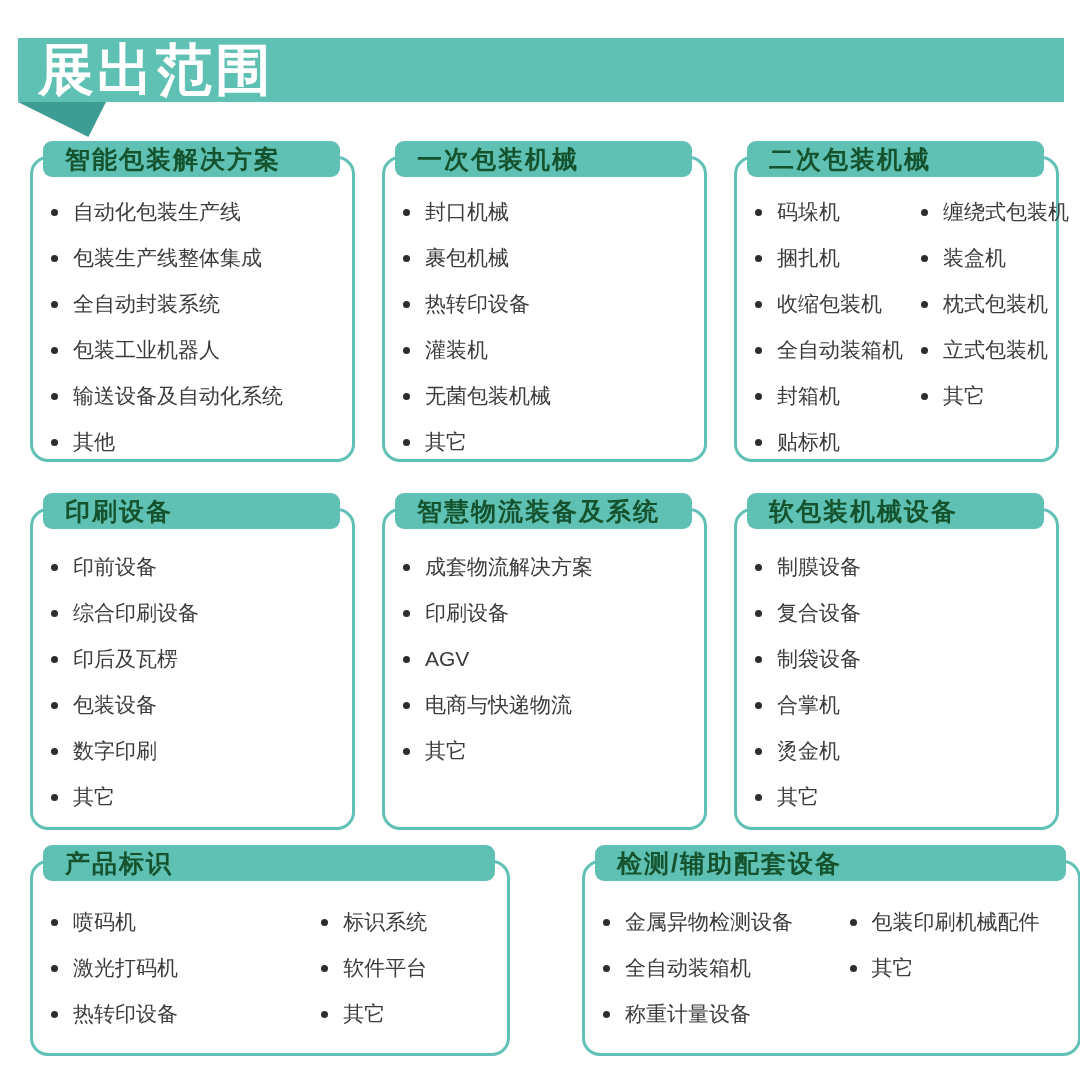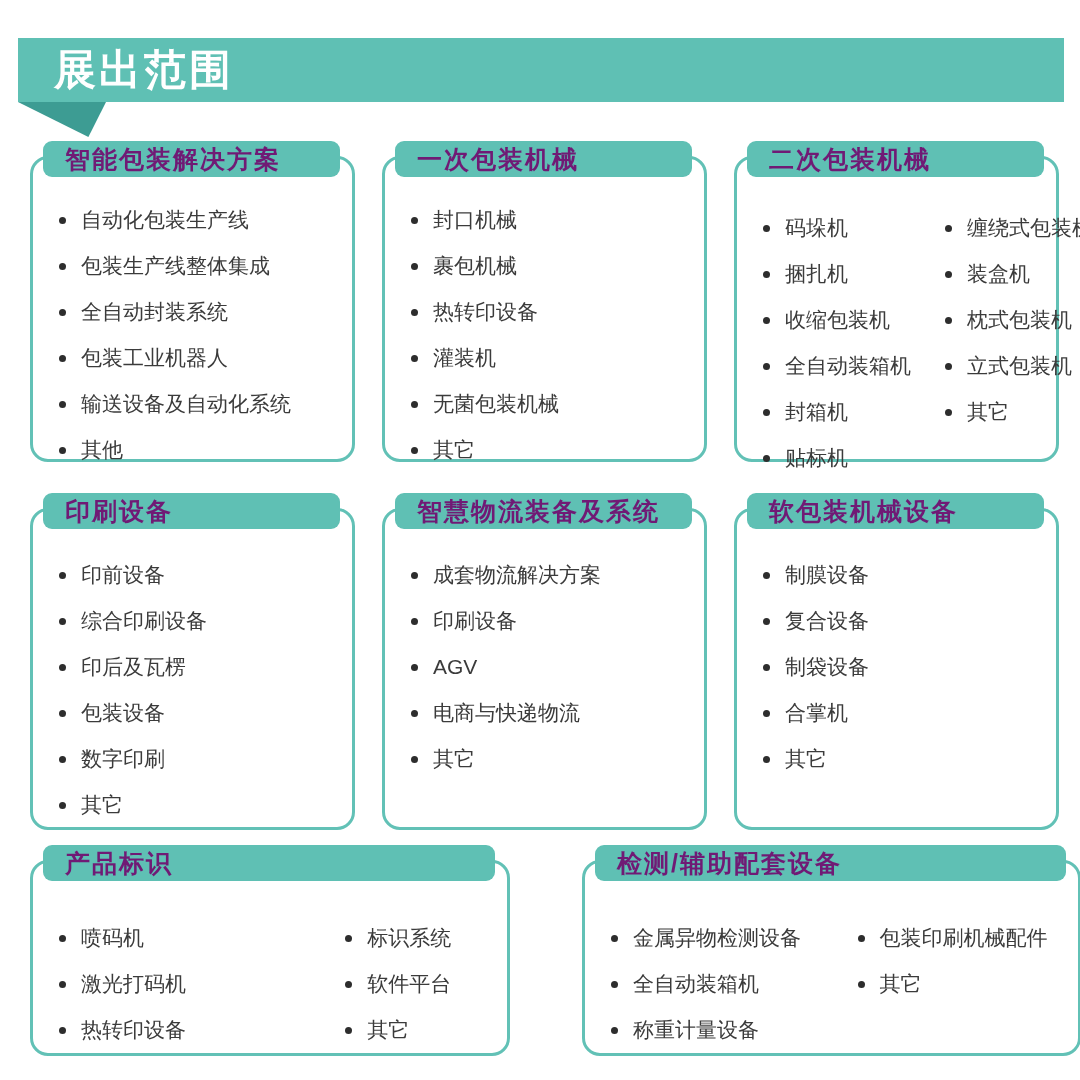--- a/index.html
+++ b/index.html
@@ -20,23 +20,23 @@
   }
   
   .banner {
     position: absolute;
     left: 18px; top: 38px;
     width: 1046px; height: 64px;
     background: var(--teal);
   }
   .banner-title {
     display: block;
-    padding-left: 36px;
+    padding-left: 20px;
     line-height: 64px;
-    font-size: 42px;
+    font-size: 56px;
     font-weight: bold;
     letter-spacing: 3px;
     color: #ffffff;
   }
   .banner-fold {
     position: absolute;
     left: 18px; top: 102px;
     width: 88px; height: 35px;
     background: var(--teal-dark);
     clip-path: polygon(0 0, 100% 0, 80% 100%);
@@ -52,38 +52,38 @@
   .card-w1 { width: 480px; }
   .card-w2 { width: 499px; }
   .card {
     position: relative;
     border: 3px solid var(--teal-border);
     border-radius: 18px;
     background: #ffffff;
   }
   .card-header {
     height: 36px;
-    margin: -18px 12px 12px 10px;
+    margin: -18px 12px 4px 10px;
     background: var(--teal);
     border-radius: 9px;
-    color: #701a75;
+    color: #14532d;
     font-size: 25px;
     font-weight: bold;
     line-height: 36px;
     padding-left: 22px;
     letter-spacing: 2px;
     white-space: nowrap;
     overflow: hidden;
   }
   .cols { display: flex; }
   .cols ul { flex: 1; }
   .card-marking .cols ul:first-child { flex: 0 0 57%; }
   ul.items {
     list-style: none;
-    margin: 8px;
+    margin: 0;
     padding: 8px 0 4px 18px;
   }
   .row-2 ul.items { padding-top: 11px; }
   .row-3 ul.items { padding-top: 14px; }
   ul.items li {
     display: flex;
     align-items: center;
     height: 46px;
     font-size: 21px;
     color: var(--text);
@@ -295,20 +295,24 @@
       <li>
           <span class="dot"></span>
           <span>制袋设备</span>
         </li>
       <li>
           <span class="dot"></span>
           <span>合掌机</span>
         </li>
       <li>
           <span class="dot"></span>
+          <span>烫金机</span>
+        </li>
+      <li>
+          <span class="dot"></span>
           <span>其它</span>
         </li>
     </ul>
   </section>
 
 </div>
 
 <div class="row row-3">
 
   <section class="card card-w1 card-marking">

